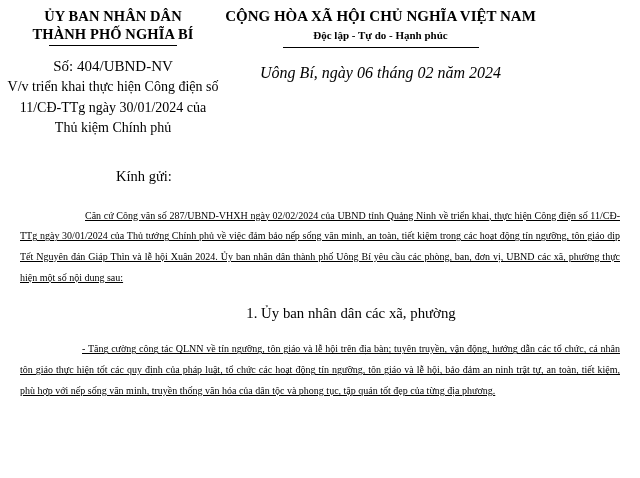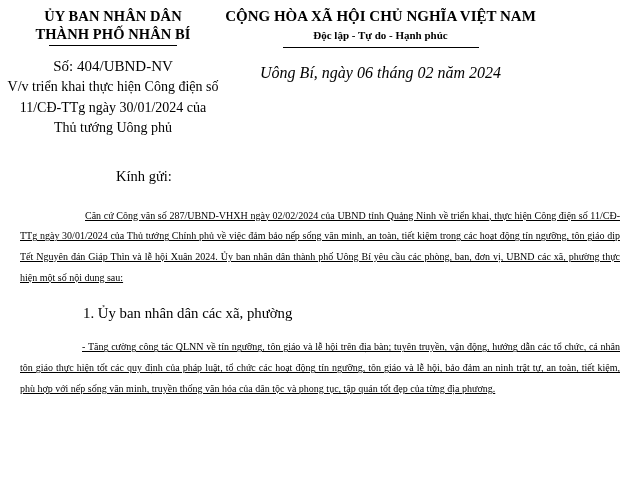--- a/index.html
+++ b/index.html
@@ -122,44 +122,45 @@
     text-justify: inter-word;
     text-indent: 65px;
     margin: 0;
     text-decoration: underline;
   }
   .para-gap { margin-top: 14px; }
   .section-head {
     font-size: 14.8px;
     line-height: 20.8px;
     text-indent: 62px;
-    margin: 1px;
+    margin: 16px;
     margin-top: 14px;
+    text-align: center;
   }
   .para-dash {
     text-indent: 62px;
   }
 </style>
 </head>
 <body>
 
 <div class="page">
 
   <div class="header">
 
     <div class="header-left">
       <div class="org-line">ỦY BAN NHÂN DÂN</div>
-      <div class="org-line">THÀNH PHỐ NHÂN BÍ</div>
+      <div class="org-line">THÀNH PHỐ NGHĨA BÍ</div>
       <div class="rule rule-left"></div>
 
       <div class="doc-no">Số: 404/UBND-NV</div>
 
       <div class="subject-line">V/v triển khai thực hiện Công điện số</div>
       <div class="subject-line">11/CĐ-TTg ngày 30/01/2024 của</div>
-      <div class="subject-line">Thủ tướng Uông phủ</div>
+      <div class="subject-line">Thủ kiệm Chính phủ</div>
     </div>
 
     <div class="header-right">
       <div class="nation-line">CỘNG HÒA XÃ HỘI CHỦ NGHĨA VIỆT NAM</div>
       <div class="motto-line">Độc lập - Tự do - Hạnh phúc</div>
       <div class="rule rule-right"></div>
 
       <div class="date-line">Uông Bí, ngày 06 tháng 02 năm 2024</div>
     </div>
 

